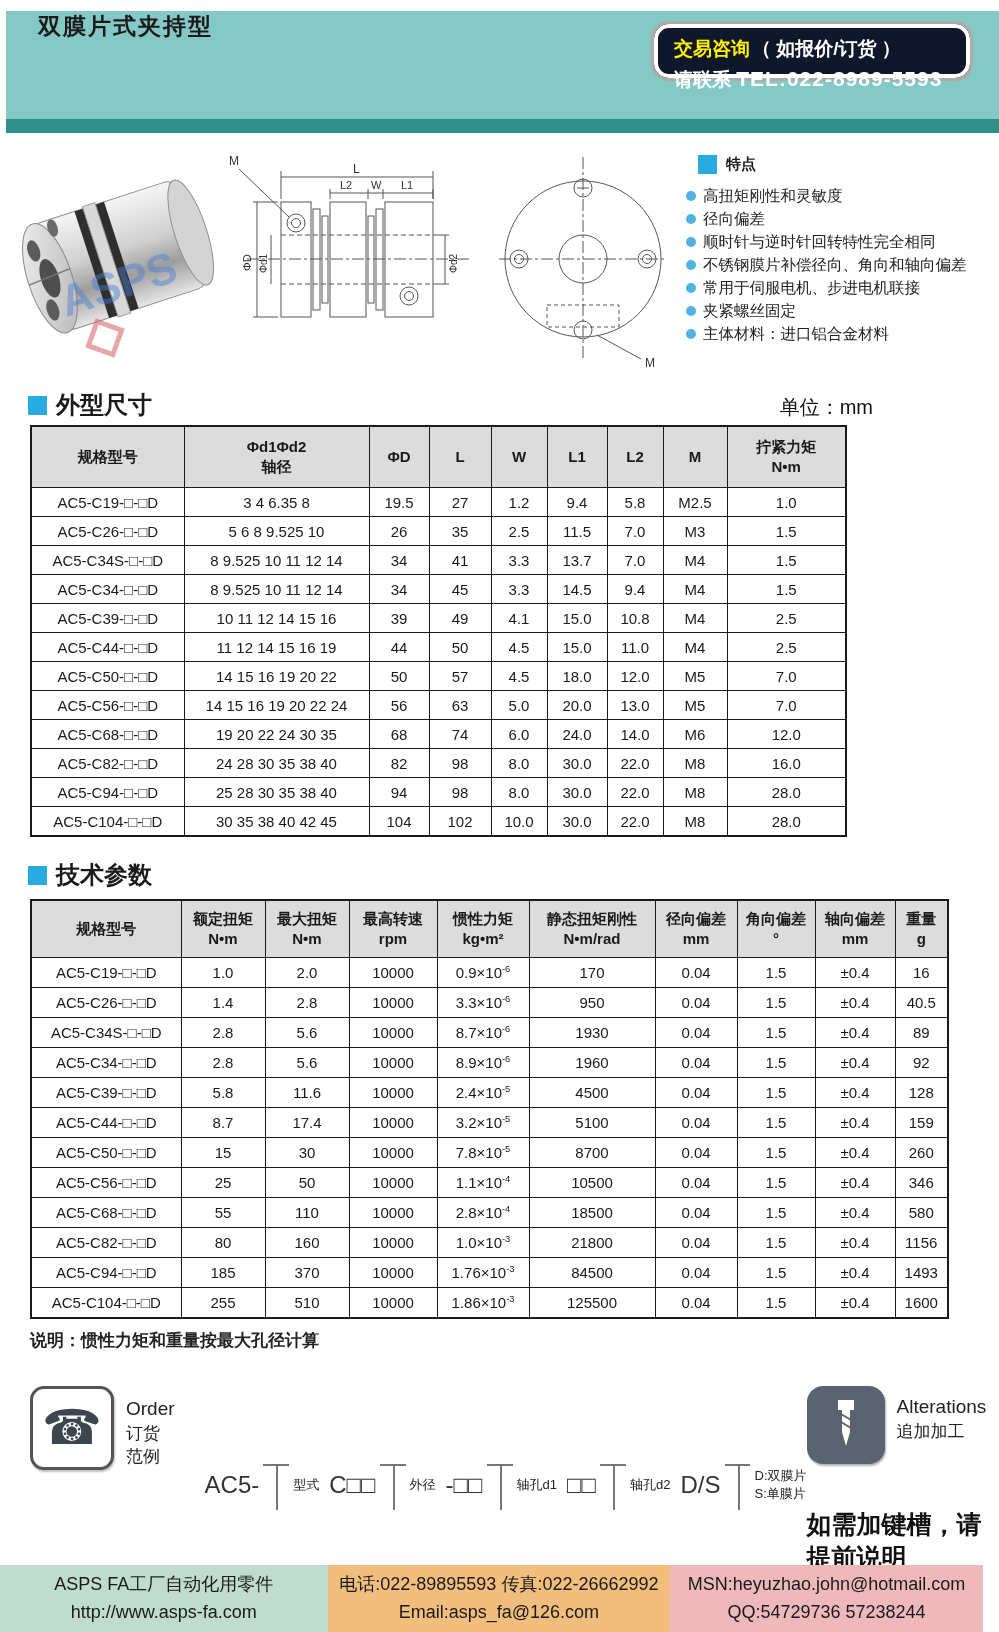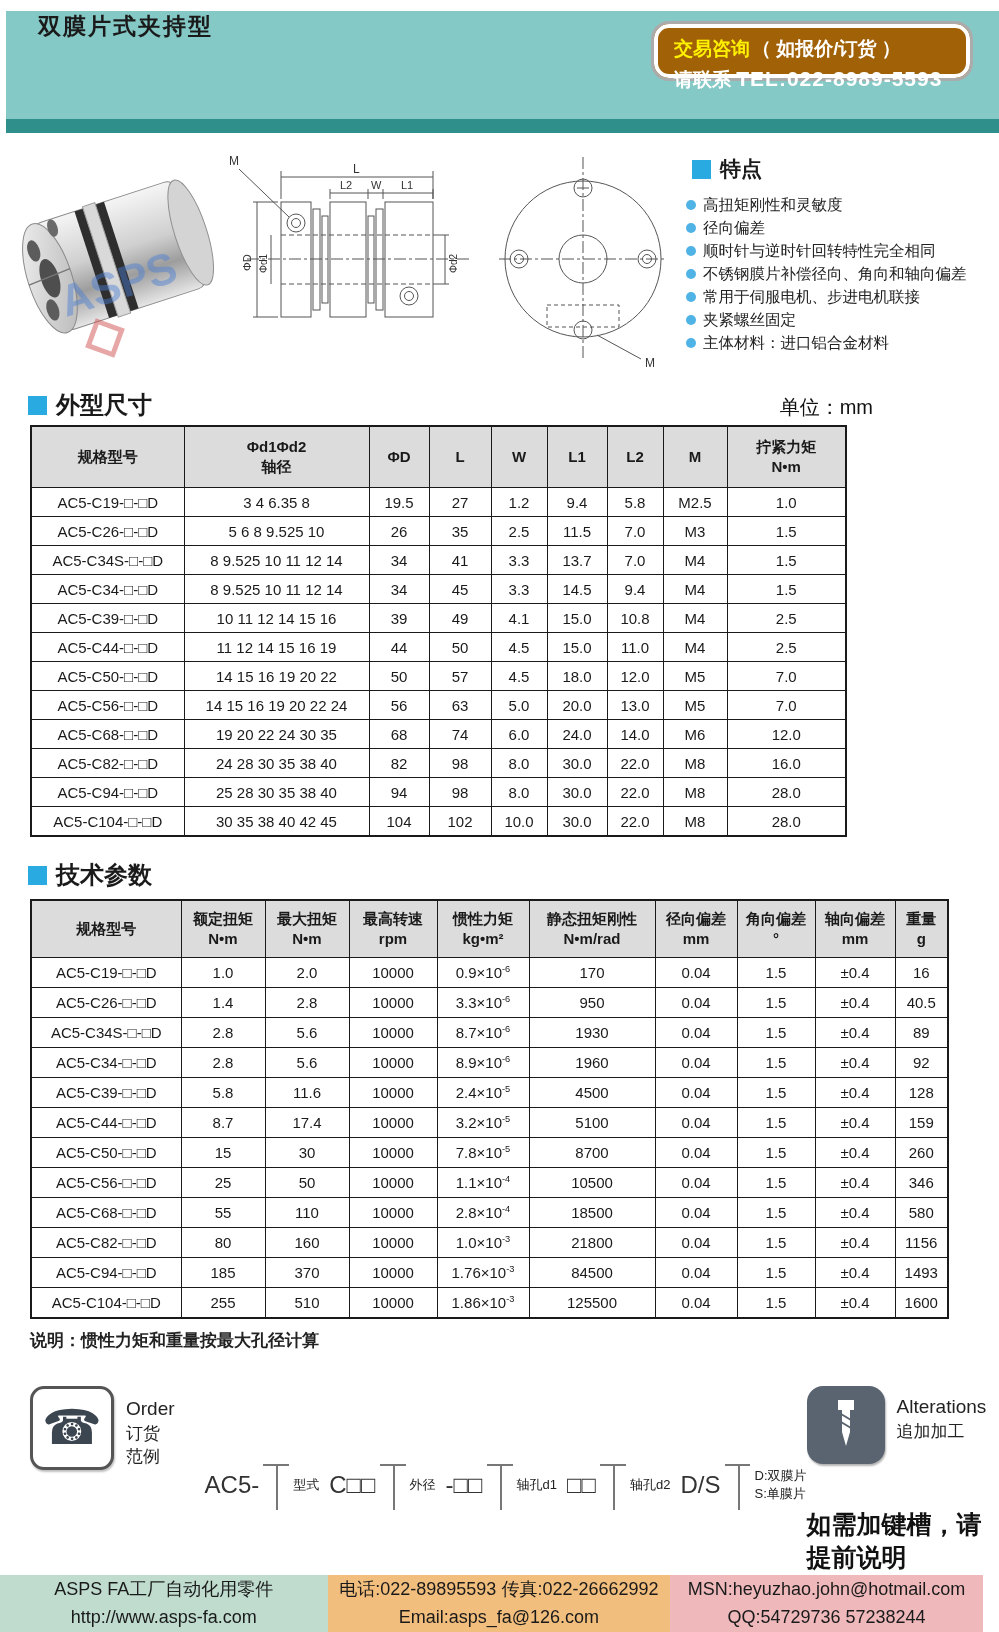--- a/index.html
+++ b/index.html
@@ -5,37 +5,37 @@
   html,body{margin:0;padding:0;background:#fff;}
   .page{width:999px;height:1632px;position:relative;background:#fff;overflow:hidden;
         font-family:"Liberation Sans","DejaVu Sans",sans-serif;color:#1a1a1a;}
 
   
   .hdr-wrap{padding-top:8px;padding-left:6px;}
   .hdr-band{background:#85c9c6;height:108px;position:relative;}
   .hdr-title{margin:0;padding:4px 0 0 32px;font-size:46px;font-weight:bold;letter-spacing:3px;line-height:1.1;}
   .hdr-sub{padding-left:32px;font-size:23px;font-weight:bold;margin-top:3px;letter-spacing:2px;}
   .hdr-strip{background:#2f8f8b;height:14px;}
-  .contact-box{position:absolute;right:26px;top:10px;width:322px;height:60px;background:#a16207;
+  .contact-box{position:absolute;right:26px;top:10px;width:322px;height:60px;background:#0f172a;
      border:3px solid #ababab;border-radius:18px;box-shadow:inset 0 0 0 4px #fff;
      box-sizing:border-box;padding:12px 0 0 20px;}
   .cb-line1{font-size:19px;font-weight:bold;color:#fff;}
   .cb-em{color:#fff200;margin-right:2px;}
   .cb-line2{font-size:19px;font-weight:bold;color:#fff;margin-top:5px;}
   .cb-tel{font-size:21px;letter-spacing:1px;}
 
   
   .visuals{display:flex;padding:14px 0 0 8px;height:232px;}
   .photo{flex:0 0 215px;}
   .draw-side{flex:0 0 272px;}
   .draw-front{flex:0 0 175px;}
   .features{flex:1;padding-left:10px;}
   .sec-head{display:flex;align-items:center;gap:9px;font-size:24px;font-weight:bold;}
   .sq{width:19px;height:19px;background:#29abe2;flex:0 0 auto;}
-  .features .sec-head{margin:8px 0 10px 12px;font-size:21px;}
+  .features .sec-head{margin:8px 0 10px 18px;font-size:15px;}
   .feat-list{list-style:none;margin:0;padding:0 0 0 6px;}
   .feat-list li{display:flex;align-items:flex-start;font-size:15.5px;line-height:23px;color:#222;}
   .dot{width:10px;height:10px;border-radius:50%;background:#4fb3e6;margin:7px 7px 0 0;flex:0 0 auto;}
 
   
   .sec-row{display:flex;justify-content:space-between;align-items:flex-end;width:845px;margin:10px 0 4px 28px;}
   .unit{font-size:20px;color:#111;}
   table.dtable{border-collapse:collapse;margin-left:30px;table-layout:fixed;border:2px solid #1a1a1a;}
   .dtable th,.dtable td{border:1px solid #1a1a1a;text-align:center;padding:0;overflow:hidden;}
   .dtable thead th{background:#dcdcdc;font-size:15px;font-weight:bold;line-height:1.35;}
@@ -70,21 +70,21 @@
   .drill-box{width:78px;height:78px;border-radius:16px;background:#5a6470;display:flex;align-items:center;justify-content:center;box-shadow:1px 2px 2px rgba(0,0,0,.3);}
   .keyway-note{font-size:25px;font-weight:600;margin-top:44px;color:#111;}
 
   
   .delivery-row{display:flex;align-items:center;margin:34px 0 0 30px;}
   .pill{display:flex;border:2px solid #222;border-radius:10px;overflow:hidden;height:44px;width:176px;margin-left:62px;}
   .pill-days{background:#f2a9ce;width:70px;display:flex;align-items:center;justify-content:center;font-size:30px;color:#111;}
   .pill-unit{background:#fff;flex:1;display:flex;align-items:center;justify-content:center;font-size:24px;letter-spacing:9px;padding-left:8px;color:#111;}
 
   
-  .footer{position:absolute;left:0;right:16px;bottom:0;height:57px;display:flex;border-radius:28px;}
+  .footer{position:absolute;left:0;right:16px;bottom:0;height:67px;display:flex;border-radius:28px;}
   .fblock{display:flex;flex-direction:column;justify-content:center;text-align:center;font-size:18px;line-height:1.55;color:#1a1a1a;}
   .f-green{width:333px;background:#bfdccf;}
   .f-orange{width:348px;background:#f2be7d;}
   .f-pink{width:318px;background:#efb9bc;}
 
   svg text{font-family:"Liberation Sans","DejaVu Sans",sans-serif;}
 </style>
 </head>
 <body>
 

